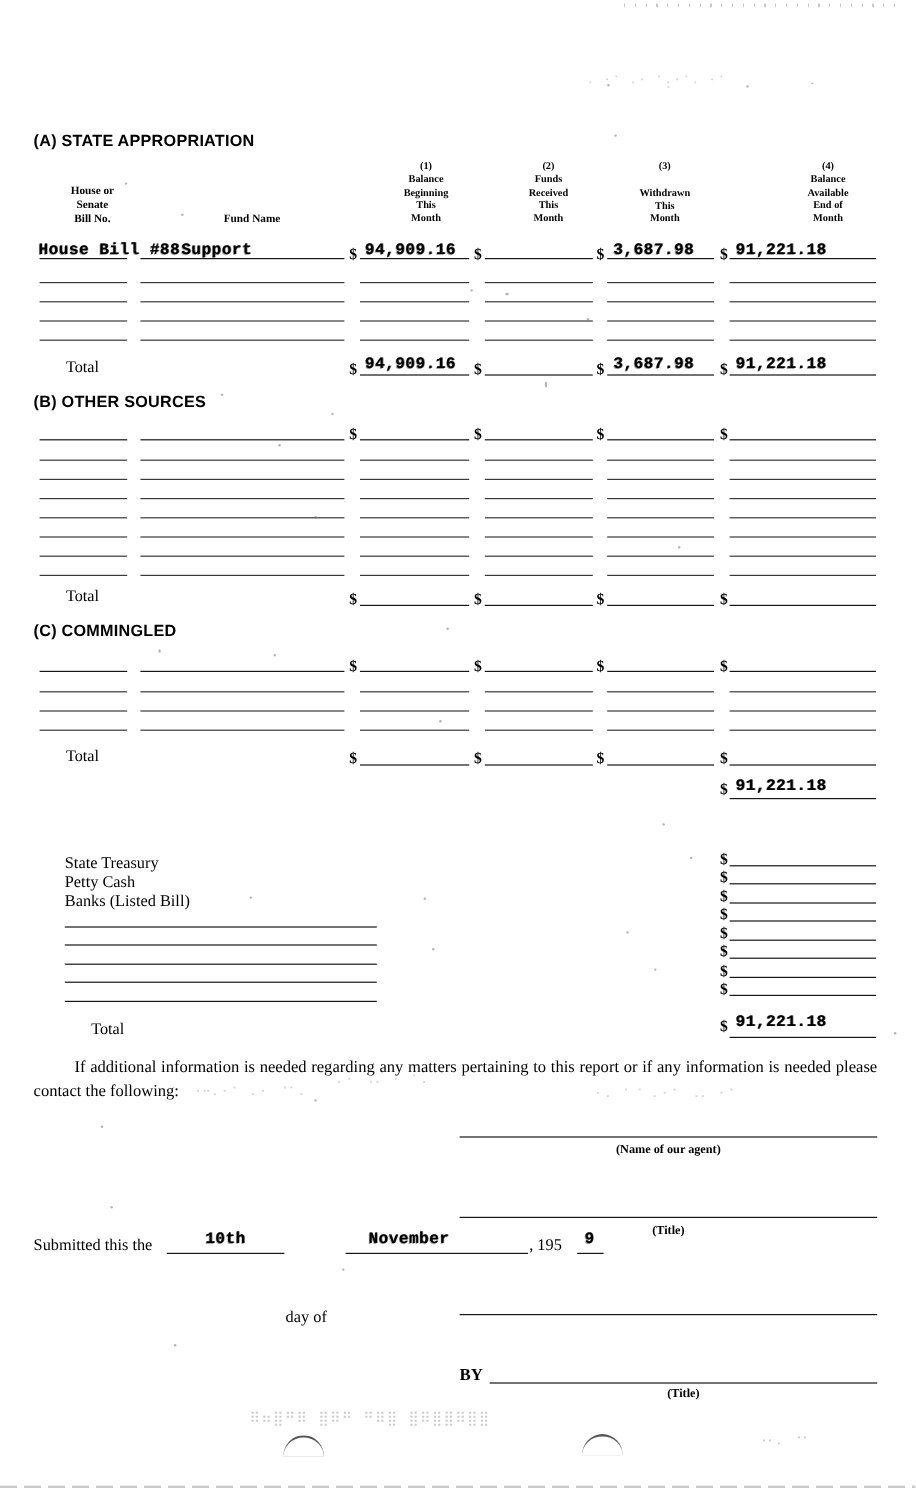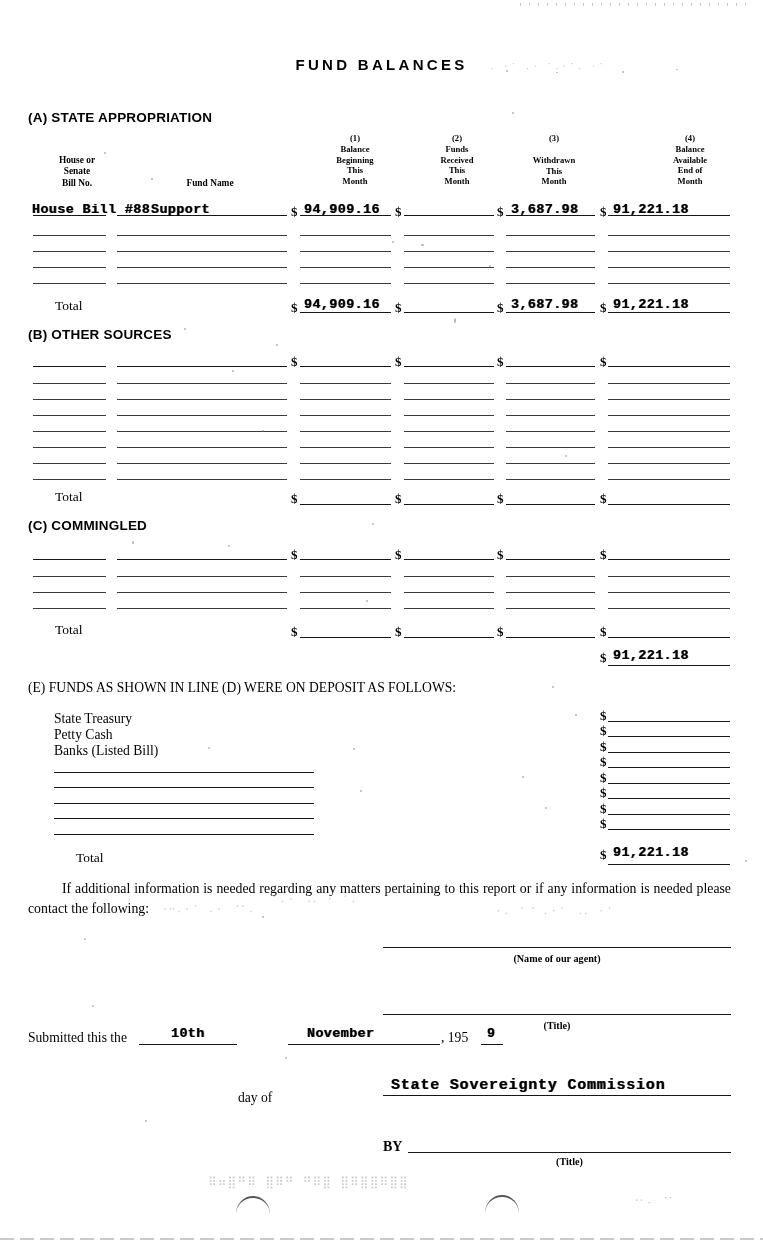--- a/index.html
+++ b/index.html
@@ -170,21 +170,20 @@
   }
 </style>
 </head>
 <body>
 
 <div id="page">
 
   <div class="top-artifact"></div>
   <div class="bottom-artifact"></div>
 
-  <div class="title">FUND BALANCES</div>
 
   <div class="sec-head" style="top:110px;">(A) STATE APPROPRIATION</div>
 
   <div class="lefthead" style="top:155px; left:22px; width:110px;">House or
 Senate
 Bill No.</div>
   <div class="lefthead" style="top:178px; left:150px; width:120px;">Fund Name</div>
 
   <div class="colhead" style="top:133px; left:313px; width:84px;">(1)</div>
   <div class="colhead" style="top:144px; left:313px; width:84px;">Balance
@@ -411,21 +410,20 @@
     <div class="rule" style="left:300px; width:91px;"></div>
     <div class="rule" style="left:404px; width:90px;"></div>
     <div class="rule" style="left:506px; width:89px;"></div>
     <div class="rule" style="left:608px; width:122px;"></div>
   </div>
 
   <div class="dollar" style="top:651px; left:600px;">$</div>
   <div class="typed smudge" style="top:648px; left:613px;">91,221.18</div>
   <div class="rule" style="top:665px; left:608px; width:122px;"></div>
 
-  <div class="body-line" style="top:680px; left:28px;">(E)  FUNDS AS SHOWN IN LINE (D) WERE ON DEPOSIT AS FOLLOWS:</div>
 
   <div class="dep-item" style="top:711px; left:54px;">State Treasury</div>
   <div class="dep-item" style="top:727px; left:54px;">Petty Cash</div>
   <div class="dep-item" style="top:743px; left:54px;">Banks (Listed Bill)</div>
 
   <div class="rule" style="top:772px; left:54px; width:260px;"></div>
   <div class="rule" style="top:787px; left:54px; width:260px;"></div>
   <div class="rule" style="top:803px; left:54px; width:260px;"></div>
   <div class="rule" style="top:818px; left:54px; width:260px;"></div>
   <div class="rule" style="top:834px; left:54px; width:260px;"></div>
@@ -463,21 +461,20 @@
   <div class="subm" style="top:1030px; left:28px;">Submitted this the</div>
   <div class="typed smudge" style="top:1026px; left:171px;">10th</div>
   <div class="rule" style="top:1044px; left:139px; width:98px;"></div>
   <div class="subm" style="top:1090px; left:238px;">day of</div>
   <div class="typed smudge" style="top:1026px; left:307px;">November</div>
   <div class="rule" style="top:1044px; left:288px; width:152px;"></div>
   <div class="subm" style="top:1030px; left:441px;">, 195</div>
   <div class="typed smudge" style="top:1026px; left:487px;">9</div>
   <div class="rule" style="top:1044px; left:481px; width:22px;"></div>
 
-  <div class="typed smudge" style="top:1077px; left:391px; font-size:15px; letter-spacing:.8px;">State Sovereignty Commission</div>
   <div class="rule" style="top:1095px; left:383px; width:348px;"></div>
 
   <div class="body-line" style="top:1139px; left:383px; font-weight:bold; font-size:14px;">BY</div>
   <div class="rule" style="top:1152px; left:408px; width:323px;"></div>
   <div class="caption" style="top:1156px; left:408px; width:323px;">(Title)</div>
 
   <div class="noiseblob" style="top:1175px; left:208px; width:430px; opacity:.45;">⠿⠶⣿⠛⠿ ⣿⠿⠛ ⠛⠿⣿ ⣿⠿⣿⣿⠿⣿⣿</div>
   <div class="arc" style="top:1196px; left:236px;"></div>
   <div class="arc" style="top:1195px; left:485px;"></div>
   <div class="noiseblob" style="top:1196px; left:632px; font-size:9px;">⠐⠂⠄ ⠈⠁</div>

